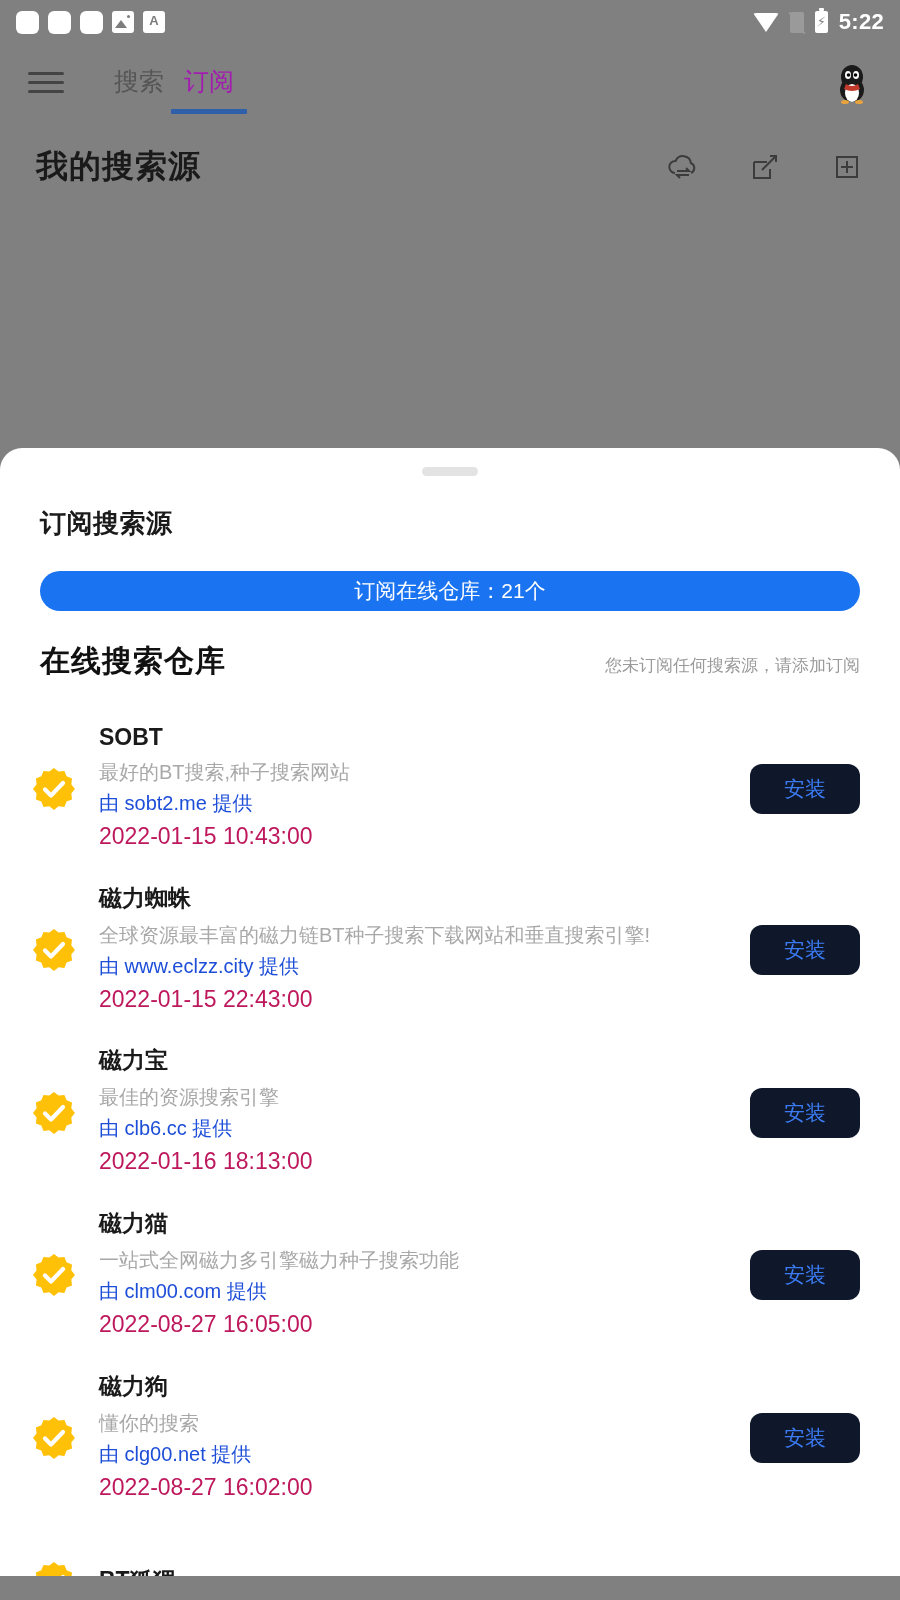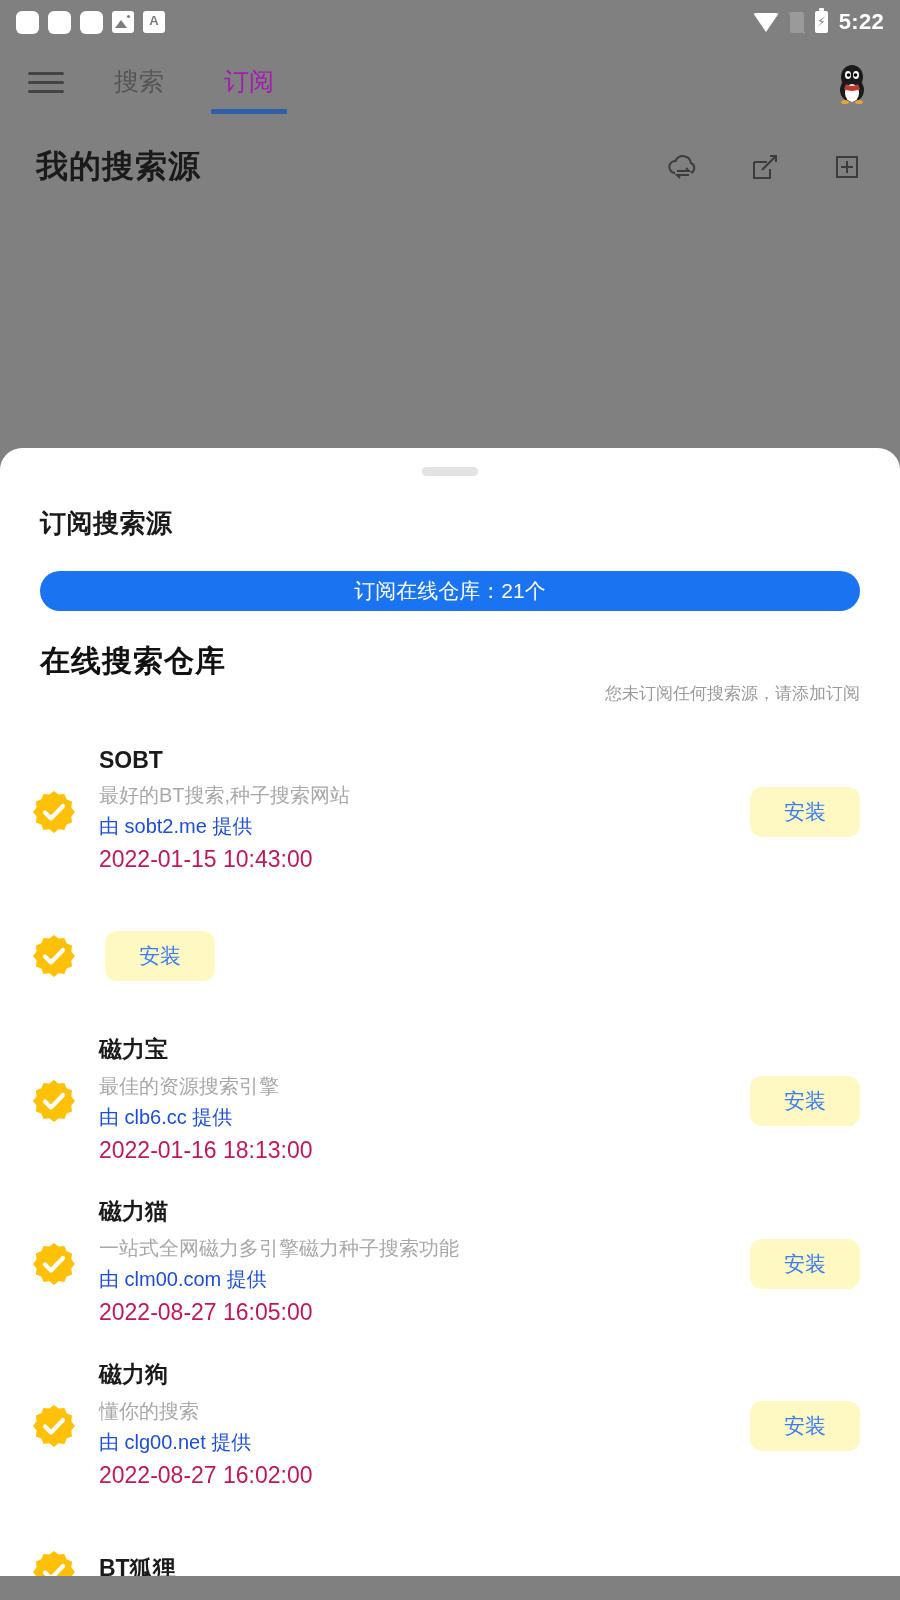--- a/index.html
+++ b/index.html
@@ -78,21 +78,21 @@
   }
   .sb-time{ color:#fff; font-size:22px; font-weight:bold; letter-spacing:.3px; }
 
   
   .topnav{
     position:absolute; left:0; top:44px; width:900px; height:76px;
     display:flex; align-items:center; padding:0 28px;
   }
   .hamburger{ width:36px; display:flex; flex-direction:column; gap:6px; cursor:pointer; }
   .hamburger span{ display:block; height:3px; background:#444; border-radius:2px; }
-  .tabs{ display:flex; align-items:flex-end; gap:60px; margin-left:50px; height:100%; padding-bottom:6px; }
+  .tabs{ display:flex; align-items:flex-end; gap:20px; margin-left:50px; height:100%; padding-bottom:6px; }
   .tab{
     font-size:25px; color:#555; position:relative; padding-bottom:16px; cursor:pointer;
   }
   .tab.active{ color:#a21caf; }
   .tab.active::after{
     content:""; position:absolute; left:50%; transform:translateX(-50%);
     bottom:0; width:76px; height:5px; background:#2f5fa8; border-radius:1px;
   }
   .avatar-qq{
     margin-left:auto; width:40px; height:44px; position:relative;
@@ -119,41 +119,41 @@
     margin:30px 0 0 40px; font-size:26px; font-weight:bold; color:#1a1a1a;
     letter-spacing:.5px;
   }
   .subscribe-btn{
     margin:30px 40px 0; height:40px; background:#1a73f0; border-radius:27px;
     display:flex; align-items:center; justify-content:center;
     color:#fff; font-size:21px; cursor:pointer; border:none; width:calc(100% - 80px);
     font-family:inherit;
   }
   .repo-header{
-    margin:30px 40px 0; display:flex; align-items:baseline;flex-direction:column;
+    margin:30px 40px 0; display:flex; align-items:baseline;
   }
   .repo-title{ font-size:30px; font-weight:bold; color:#111; letter-spacing:1px; }
   .repo-hint{ margin-left:auto; font-size:17px; color:#9a9a9a; }
 
   .repo-list{ margin-top:28px; }
   .repo-item{
     display:flex; align-items:center; padding:14px 40px 14px 17px; min-height:128px;
   }
   .badge-wrap{ width:74px; flex:0 0 74px; display:flex; justify-content:center; }
   .badge{
     width:46px; height:46px; position:relative; display:block;
   }
   .item-body{ flex:1; min-width:0; padding-left:8px; }
   .item-name{ font-size:23px; color:#1a1a1a; font-weight:bold; margin-bottom:6px; }
   .item-desc{ font-size:20px; color:#a8a8a8; line-height:1.55; }
   .item-provider{ font-size:20px; color:#1d4ed8; line-height:1.55; }
   .item-date{ font-size:23px; color:#be185d; line-height:1.55; }
   .install-btn{
     flex:0 0 auto; margin-left:14px; width:110px; height:50px;
-    background:#fef9c3; border-radius:12px; border:none;
+    background:#0f172a; border-radius:12px; border:none;
     color:#3b7cf5; font-size:21px; cursor:pointer;
     display:flex; align-items:center; justify-content:center;
     font-family:Liberation Sans, sans-serif;
   }
 </style>
 </head>
 <body>
 
 <div class="app-backdrop"></div>
 <div class="scrim"></div>
@@ -260,20 +260,26 @@
 
     <div class="repo-item">
       <span class="badge-wrap">
         <span class="badge">
           <svg width="46" height="46" viewBox="0 0 46 46">
             <path d="M23 2 l4.6 3.6 5.8 -0.7 2.2 5.4 5.4 2.2 -0.7 5.8 3.6 4.7 -3.6 4.6 0.7 5.8 -5.4 2.2 -2.2 5.4 -5.8 -0.7 -4.6 3.6 -4.7 -3.6 -5.8 0.7 -2.2 -5.4 -5.4 -2.2 0.7 -5.8 -3.6 -4.6 3.6 -4.7 -0.7 -5.8 5.4 -2.2 2.2 -5.4 5.8 0.7z" fill="#ffc107"></path>
             <path d="M14 23.5 l6 6 12 -12.5" stroke="#fff" stroke-width="4.2" fill="none" stroke-linecap="round" stroke-linejoin="round"></path>
           </svg>
         </span>
       </span>
+      <div class="item-body">
+        <div class="item-name">磁力蜘蛛</div>
+        <div class="item-desc">全球资源最丰富的磁力链BT种子搜索下载网站和垂直搜索引擎!</div>
+        <div class="item-provider">由 www.eclzz.city 提供</div>
+        <div class="item-date">2022-01-15 22:43:00</div>
+      </div>
       <button class="install-btn">安装</button>
     </div>
 
     <div class="repo-item">
       <span class="badge-wrap">
         <span class="badge">
           <svg width="46" height="46" viewBox="0 0 46 46">
             <path d="M23 2 l4.6 3.6 5.8 -0.7 2.2 5.4 5.4 2.2 -0.7 5.8 3.6 4.7 -3.6 4.6 0.7 5.8 -5.4 2.2 -2.2 5.4 -5.8 -0.7 -4.6 3.6 -4.7 -3.6 -5.8 0.7 -2.2 -5.4 -5.4 -2.2 0.7 -5.8 -3.6 -4.6 3.6 -4.7 -0.7 -5.8 5.4 -2.2 2.2 -5.4 5.8 0.7z" fill="#ffc107"></path>
             <path d="M14 23.5 l6 6 12 -12.5" stroke="#fff" stroke-width="4.2" fill="none" stroke-linecap="round" stroke-linejoin="round"></path>
           </svg>

